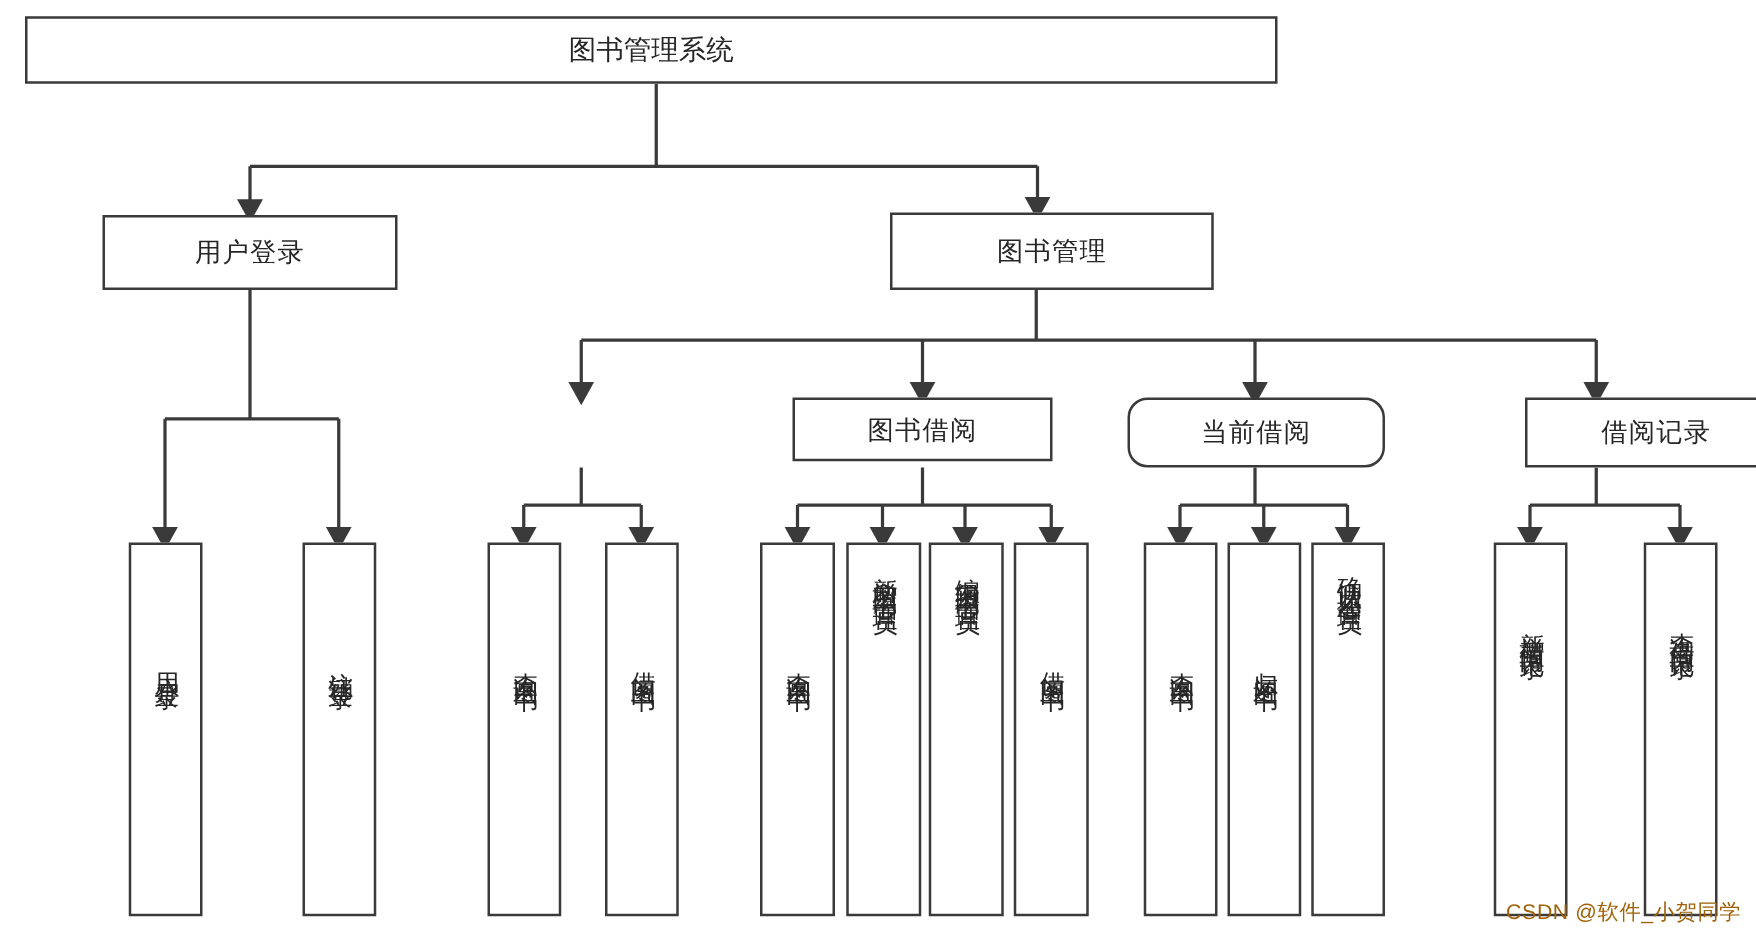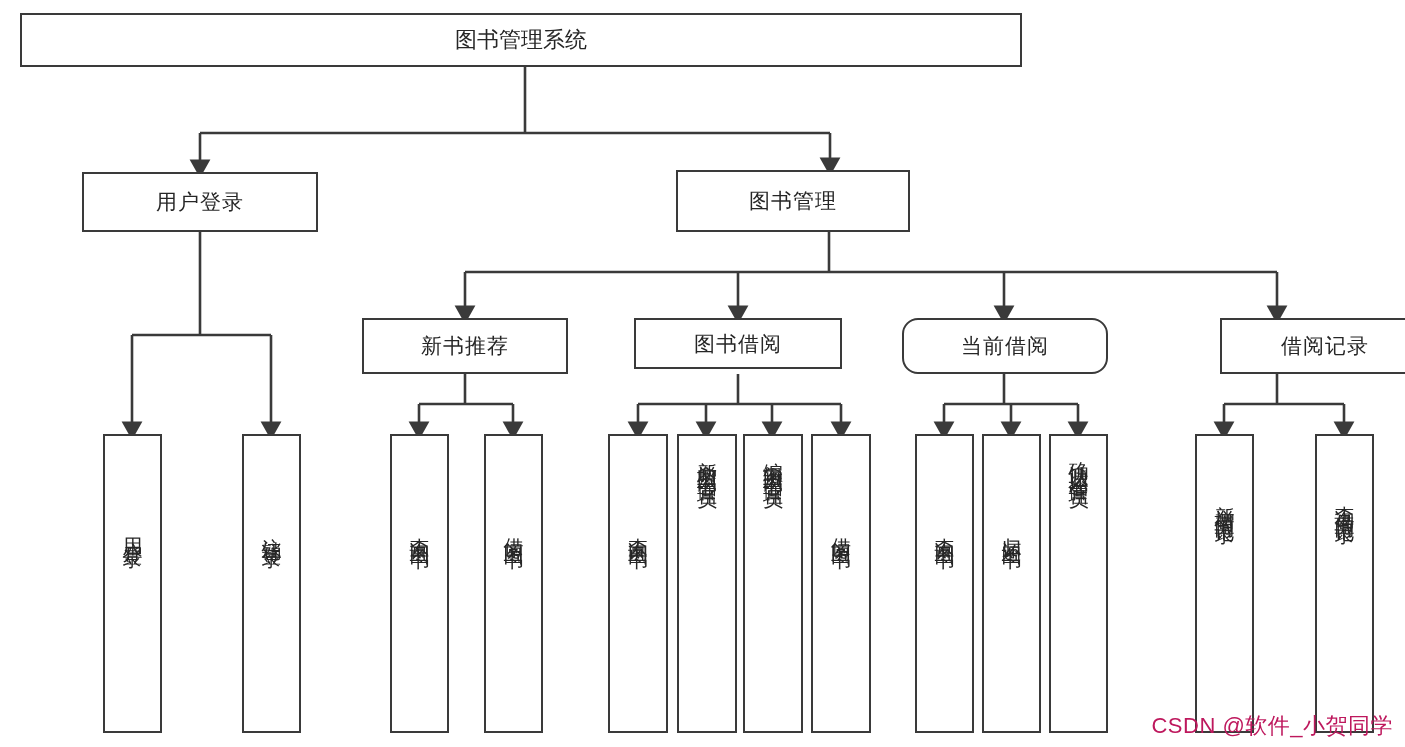--- a/index.html
+++ b/index.html
@@ -62,22 +62,22 @@
   .node.leaf.midlow .vlabel {
     margin-top: 78px;
   }
   .node.leaf.top .vlabel {
     margin-top: 2px;
   }
   .watermark {
     position: absolute;
     right: 12px;
     bottom: 6px;
-    font-size: 22px;
-    color: #be185d;
+    font-size: 17px;
+    color: #a16207;
     white-space: nowrap;
     letter-spacing: 0.5px;
   }
 </style>
 </head>
 <body>
 
 <div id="canvas">
 
   <svg class="connectors" viewBox="0 0 1405 747" xmlns="http://www.w3.org/2000/svg">
@@ -131,27 +131,24 @@
   </svg>
 
   <div class="node root" style="left:20px; top:13px; width:1002px; height:54px;">
     <span>图书管理系统</span>
   </div>
 
   <div class="node h-node" style="left:82px; top:172px; width:236px; height:60px;">
     <span>用户登录</span>
   </div>
 
-  <div class="node h-node" style="left:676px; top:170px; width:234px; height:62px;">
+  <div class="node h-node" style="left:712px; top:170px; width:259px; height:62px;">
     <span>图书管理</span>
   </div>
 
-  <div class="node h-node" style="left:362px; top:318px; width:206px; height:56px;">
-    <span>新书推荐</span>
-  </div>
 
   <div class="node h-node" style="left:634px; top:318px; width:208px; height:51px;">
     <span>图书借阅</span>
   </div>
 
   <div class="node h-node" style="left:902px; top:318px; width:206px; height:56px;border-radius:16px;">
     <span>当前借阅</span>
   </div>
 
   <div class="node h-node" style="left:1220px; top:318px; width:210px; height:56px;">

